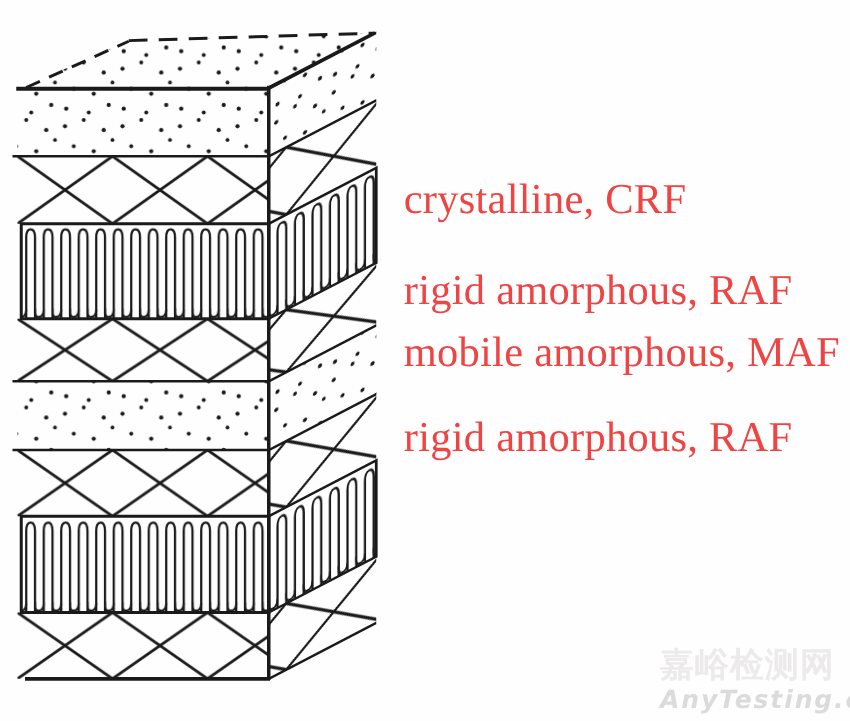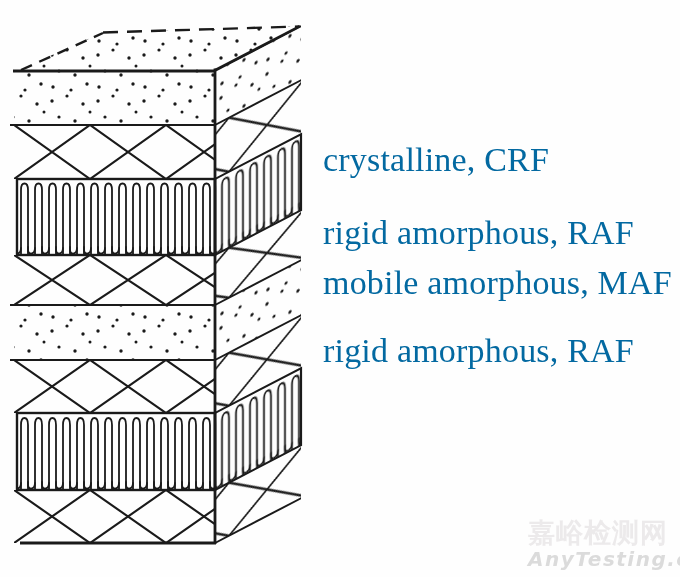--- a/index.html
+++ b/index.html
@@ -5,21 +5,21 @@
   html,body{margin:0;padding:0;}
   body{
     width:680px;height:577px;position:relative;overflow:hidden;
     background:#fefefe;
     font-family:"Liberation Serif","DejaVu Serif",serif;
   }
   .stage{position:absolute;left:0;top:0;width:680px;height:577px;}
   svg{display:block;}
   .phase-label{
     position:absolute;left:323px;
-    font-size:34px;line-height:36px;color:#0369a1;
+    font-size:34px;line-height:36px;color:#ef4444;
     white-space:nowrap;letter-spacing:0.2px;
   }
   .lbl-crf{top:142px;}
   .lbl-raf1{top:215px;}
   .lbl-maf{top:265px;}
   .lbl-raf2{top:333px;}
   .watermark{position:absolute;left:528px;top:518px;text-align:left;}
   .wm-cn{
     font-family:"DejaVu Sans","Liberation Sans",sans-serif;
     font-size:27px;font-weight:700;letter-spacing:1px;line-height:29px;

